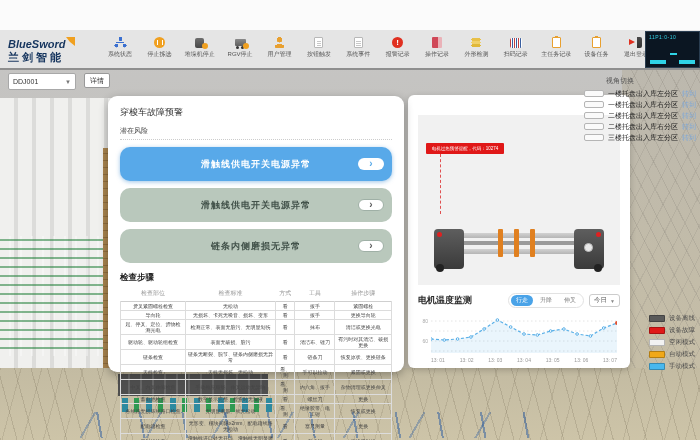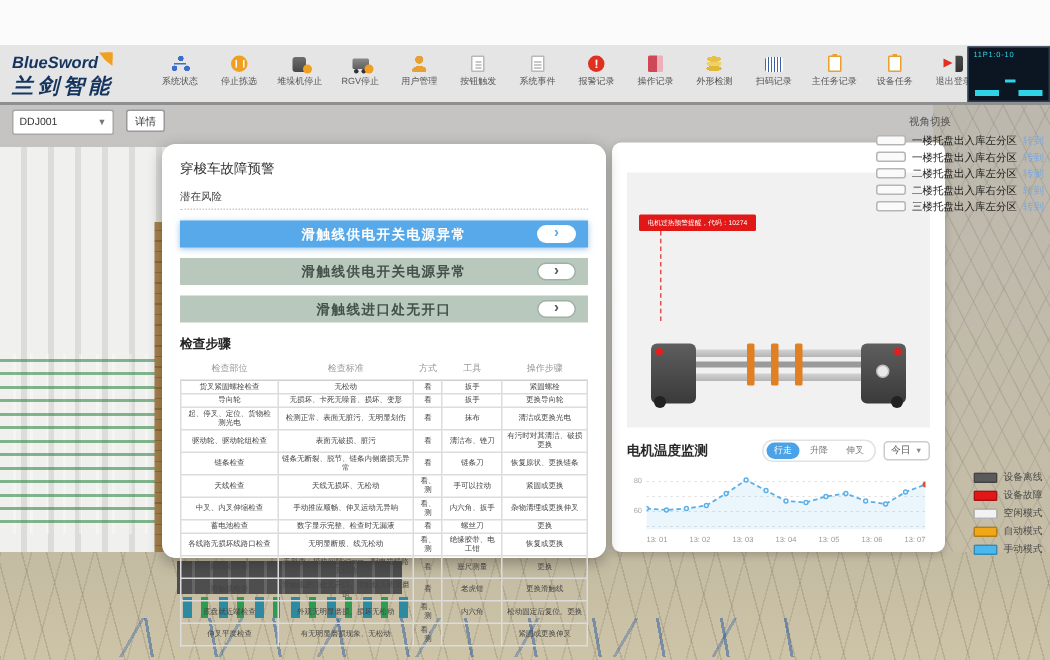--- a/index.html
+++ b/index.html
@@ -32,21 +32,21 @@
      background:repeating-linear-gradient(80deg,transparent 0 40px,rgba(40,90,160,.5) 40px 42px),
                 repeating-linear-gradient(-60deg,transparent 0 55px,rgba(40,90,160,.35) 55px 57px);}
 
   
   .topstrip{position:absolute;top:0;left:0;right:0;height:30px;background:#fbfbfb;border-bottom:1px solid #e3e3e3;}
   .toolbar{position:absolute;top:30px;left:0;right:0;height:38px;background:#e5e5e5;
            border-bottom:2px solid #8f8f8f;display:flex;align-items:center;z-index:30;}
   .logo{width:92px;padding-left:8px;line-height:1.05;}
   .logo .l1{font-size:11px;font-weight:bold;font-style:italic;color:#16355e;position:relative;display:inline-block;}
   .logo .l1::after{content:"";position:absolute;right:-10px;top:-2px;border:4px solid transparent;border-top:5px solid #f0a020;border-right:5px solid #f0a020;}
-  .logo .l2{font-size:14px;font-weight:bold;color:#16355e;letter-spacing:3px;font-style:italic;}
+  .logo .l2{font-size:11px;font-weight:bold;color:#16355e;letter-spacing:3px;}
   .tb-items{flex:1;display:flex;justify-content:space-between;align-items:flex-end;margin:0 50px 3px 6px;}
   .tb-item{display:flex;flex-direction:column;align-items:center;gap:2px;cursor:pointer;min-width:28px;}
   .tb-label{font-size:6px;color:#555;white-space:nowrap;}
   .tb-icon{width:13px;height:11px;position:relative;border-radius:2px;}
   .ic-network-icon{background:
      radial-gradient(circle at 50% 18%,#3a6fd0 0 1.8px,transparent 2px),
      radial-gradient(circle at 18% 78%,#3a6fd0 0 1.8px,transparent 2px),
      radial-gradient(circle at 82% 78%,#3a6fd0 0 1.8px,transparent 2px),
      linear-gradient(#3a6fd0,#3a6fd0) 50% 55%/8px 1px no-repeat;}
   .ic-pause-circle-icon{width:11px;height:11px;border-radius:50%;background:#f0a020;}
@@ -99,21 +99,21 @@
   .vs-pill{width:20px;height:7px;background:#fafafa;border:1px solid #b5b5b5;border-radius:2px;box-sizing:border-box;}
   .vs-label{font-size:7px;color:#1c1c1c;}
   .vs-link{font-size:7px;color:#7fa8d8;cursor:pointer;}
 
   
   .fault-card{position:absolute;left:108px;top:96px;width:296px;height:276px;background:#fff;
      border-radius:9px;box-shadow:0 3px 10px rgba(0,0,0,.3);z-index:25;padding:10px 12px;box-sizing:border-box;}
   .fc-title{font-size:9px;font-weight:normal;color:#333;}
   .fc-risklabel{font-size:7px;color:#444;margin-top:7px;padding-bottom:3px;border-bottom:1px dotted #ccc;}
   .risks{margin-top:7px;display:flex;flex-direction:column;gap:7px;}
-  .risk-btn{height:18px;border-radius:0;display:flex;align-items:center;position:relative;cursor:pointer;
+  .risk-btn{height:34px;border-radius:10px;display:flex;align-items:center;position:relative;cursor:pointer;
      background:#b9c8bc;color:#42524a;}
   .risk-btn.hl{background:#58a9e9;color:#fff;box-shadow:0 1px 4px rgba(60,140,210,.5);}
   .risk-btn .rb-label{flex:1;text-align:center;font-size:9px;font-weight:bold;letter-spacing:1px;}
   .risk-btn .rb-pill{position:absolute;right:8px;width:26px;height:12px;border-radius:6px;background:#fff;
      display:flex;align-items:center;justify-content:center;}
   .risk-btn .rb-pill .chev{font-size:10px;line-height:10px;color:#58595a;font-weight:bold;margin-top:-1px;}
   .risk-btn.hl .rb-pill .chev{color:#58a9e9;}
   .risk-btn:not(.hl) .rb-pill{border:1px solid #9fb0a6;box-sizing:border-box;}
   .fc-steps{margin-top:9px;font-size:8.5px;font-weight:bold;color:#222;}
   table.steps{width:100%;border-collapse:collapse;margin-top:3px;}
@@ -294,21 +294,21 @@
           <span class="chev">›</span>
         </span>
       </div>
       <div class="risk-btn">
         <span class="rb-label">滑触线供电开关电源异常</span>
         <span class="rb-pill">
           <span class="chev">›</span>
         </span>
       </div>
       <div class="risk-btn">
-        <span class="rb-label">滑触线进口处无开口</span>
+        <span class="rb-label">链条内侧磨损无异常</span>
         <span class="rb-pill">
           <span class="chev">›</span>
         </span>
       </div>
     </div>
   <div class="fc-steps">检查步骤</div>
   <table class="steps">
     <thead>
         <tr id="steps-head">
           <th>检查部位</th>

